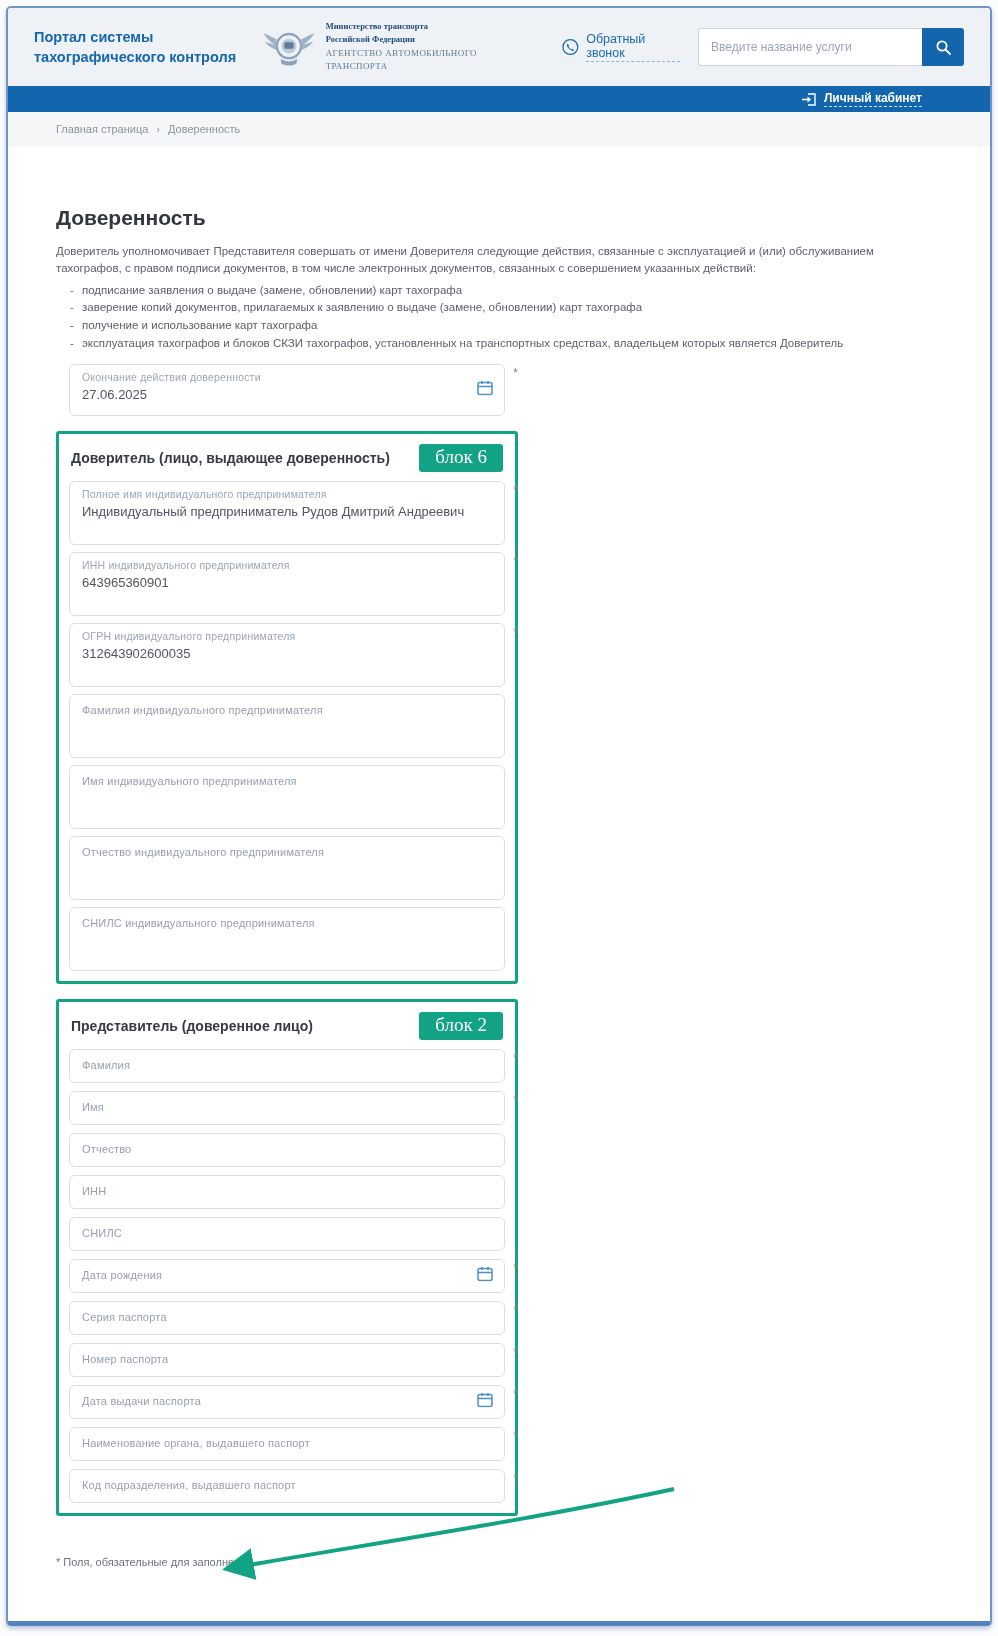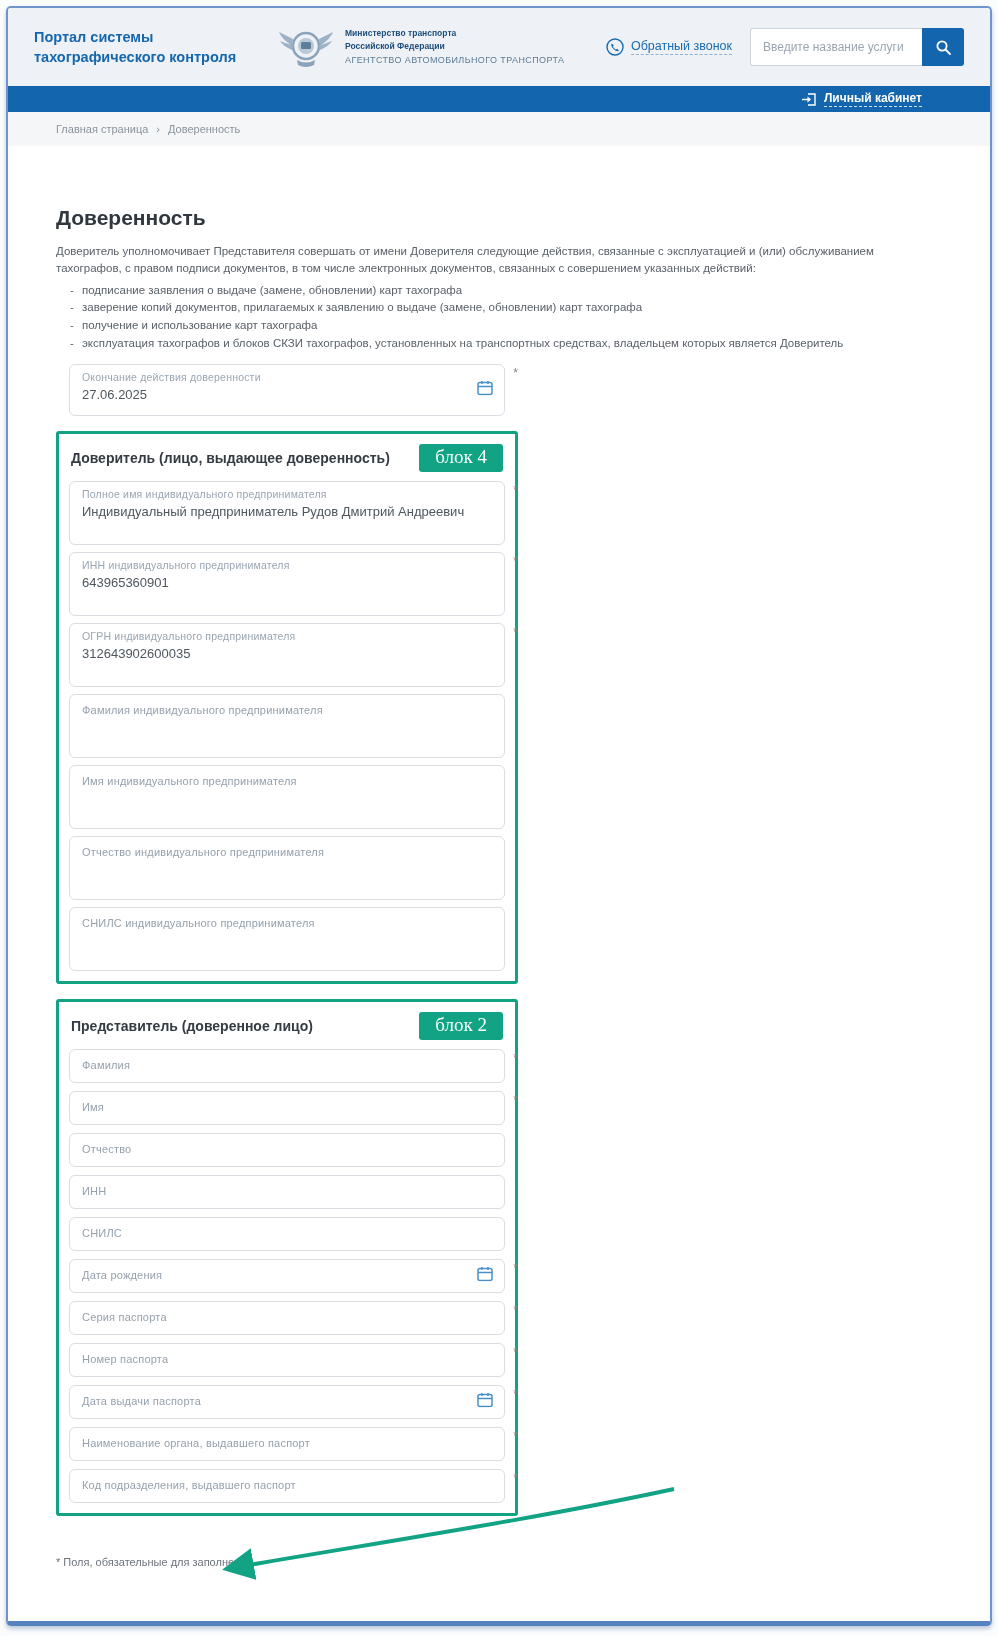--- a/index.html
+++ b/index.html
@@ -7,28 +7,28 @@
   .page { width:998px; height:1636px; padding:6px 6px 10px 6px; position:relative; }
   .frame {
     height:100%; border:2px solid #6e94cb; border-bottom:5px solid #5583c0;
     border-radius:5px; background:#fff; overflow:hidden;
     box-shadow:0 3px 4px rgba(110,140,180,.45);
   }
   
   .header { height:78px; background:#eef1f5; display:flex; align-items:center; padding:0 26px; gap:18px; }
   .logo { color:#1667ae; font-weight:bold; font-size:14.5px; line-height:1.4; width:225px; }
   .emblem-wrap { display:flex; align-items:center; gap:10px; }
-  .ministry { font-size:8.5px; line-height:1.5; color:#1d4e7c; }
+  .ministry { font-size:8.5px; line-height:1.5; color:#1d4e7c;font-family:Liberation Serif, serif; }
   .ministry .agency { color:#5d7b95; font-size:9px; letter-spacing:.4px; margin-top:1px; }
   .spacer { flex:1; }
   .callback { display:flex; align-items:center; gap:7px; color:#1a6cb0; font-size:12.5px; cursor:pointer; }
   .callback span { border-bottom:1px dashed #8fb3d6; padding-bottom:1px; }
   .search { display:flex; }
   .search input {
-    width:172px; height:38px; border:1px solid #cdd5dd; border-right:none; border-radius:3px 0 0 3px;
+    width:224px; height:38px; border:1px solid #cdd5dd; border-right:none; border-radius:3px 0 0 3px;
     padding:0 12px; font-size:12px; color:#0369a1; outline:none; font-family:"Liberation Sans",sans-serif;
   }
   .search input::placeholder { color:#9aa5b0; }
   .search button { width:42px; height:38px; background:#1366ae; border:none; border-radius:0 3px 3px 0; cursor:pointer; display:flex; align-items:center; justify-content:center; }
   
   .bluebar { height:26px; background:#1366ae; display:flex; align-items:center; justify-content:flex-end; padding-right:68px; }
   .cabinet { display:flex; align-items:center; gap:7px; color:#fff; font-size:12px; font-weight:bold; cursor:pointer; }
   .cabinet span { border-bottom:1px dashed rgba(255,255,255,.8); padding-bottom:1px; }
   
   .crumbs { height:34px; background:#f4f6f8; display:flex; align-items:center; padding:0 48px; font-size:11px; color:#8b949e; gap:8px; }
@@ -147,21 +147,21 @@
                 <line x1="11" y1="0.5" x2="11" y2="3.5" stroke="#4a90c4" stroke-width="1.5"></line>
               </svg>
         </span>
         <span class="req">*</span>
       </div>
     </div>
 
     <div class="gblock b1">
       <div class="bhead">
         <div class="btitle">Доверитель (лицо, выдающее доверенность)</div>
-        <div class="badge">блок 4</div>
+        <div class="badge">блок 6</div>
       </div>
       <div class="field filled">
         <div class="flabel">Полное имя индивидуального предпринимателя</div>
         <div class="fvalue">Индивидуальный предприниматель Рудов Дмитрий Андреевич</div>
         <span class="req">*</span>
       </div>
       <div class="field filled">
         <div class="flabel">ИНН индивидуального предпринимателя</div>
         <div class="fvalue">643965360901</div>
         <span class="req">*</span>

